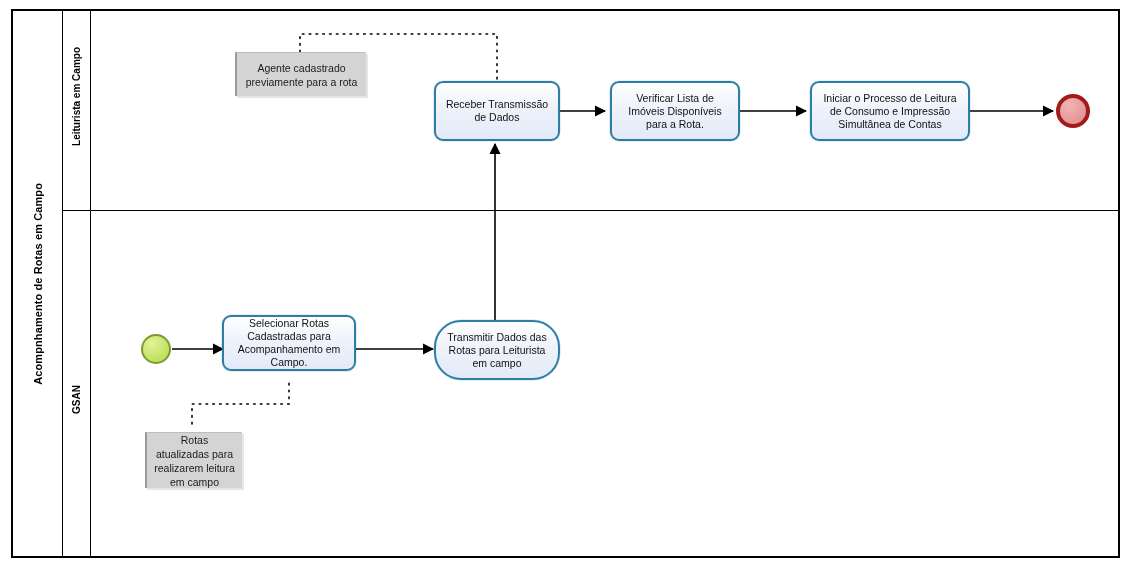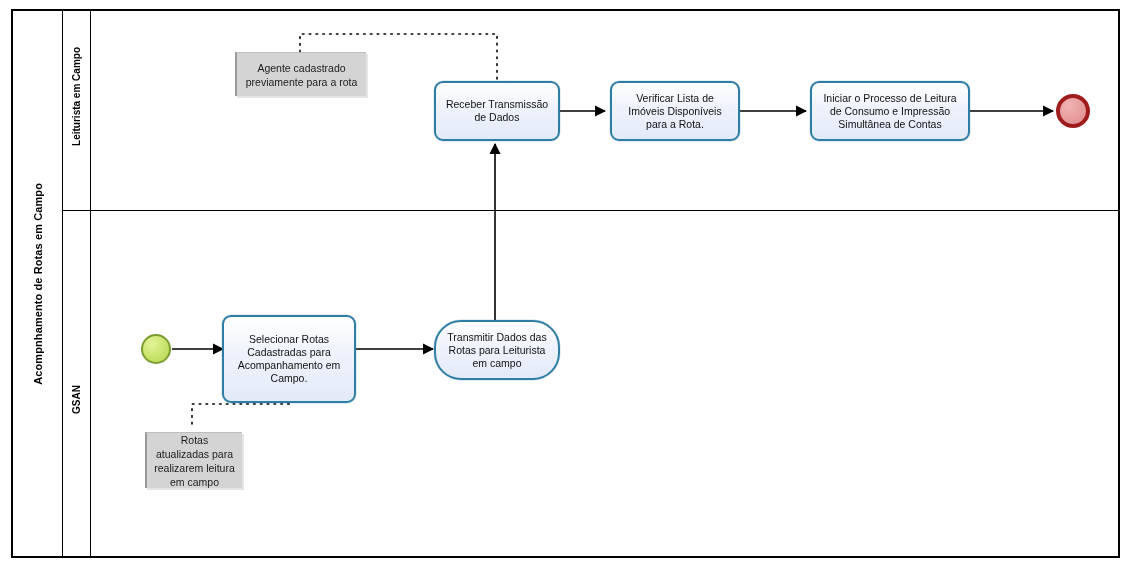--- a/index.html
+++ b/index.html
@@ -222,21 +222,21 @@
   </div>
 
   <div class="task" style="left:810px; top:81px; width:160px; height:60px;justify-content:flex-end;">
     <span>Iniciar o Processo de Leitura de Consumo e Impressão Simultânea de Contas</span>
   </div>
 
   <div class="event end-event" style="left:1056px; top:94px;"></div>
 
   <div class="event start-event" style="left:141px; top:334px;"></div>
 
-  <div class="task" style="left:222px; top:315px; width:134px; height:88px;">
+  <div class="task" style="left:222px; top:315px; width:134px; height:56px;">
     <span>Selecionar Rotas Cadastradas para Acompanhamento em Campo.</span>
   </div>
 
   <div class="task" style="left:434px; top:320px; width:126px; height:60px;border-radius:27px;">
     <span>Transmitir Dados das Rotas para Leiturista em campo</span>
   </div>
 
   <div class="note" style="left:145px; top:424px; width:97px; height:56px;margin-top:8px;">
     <span>Rotas atualizadas para realizarem leitura em campo</span>
   </div>

